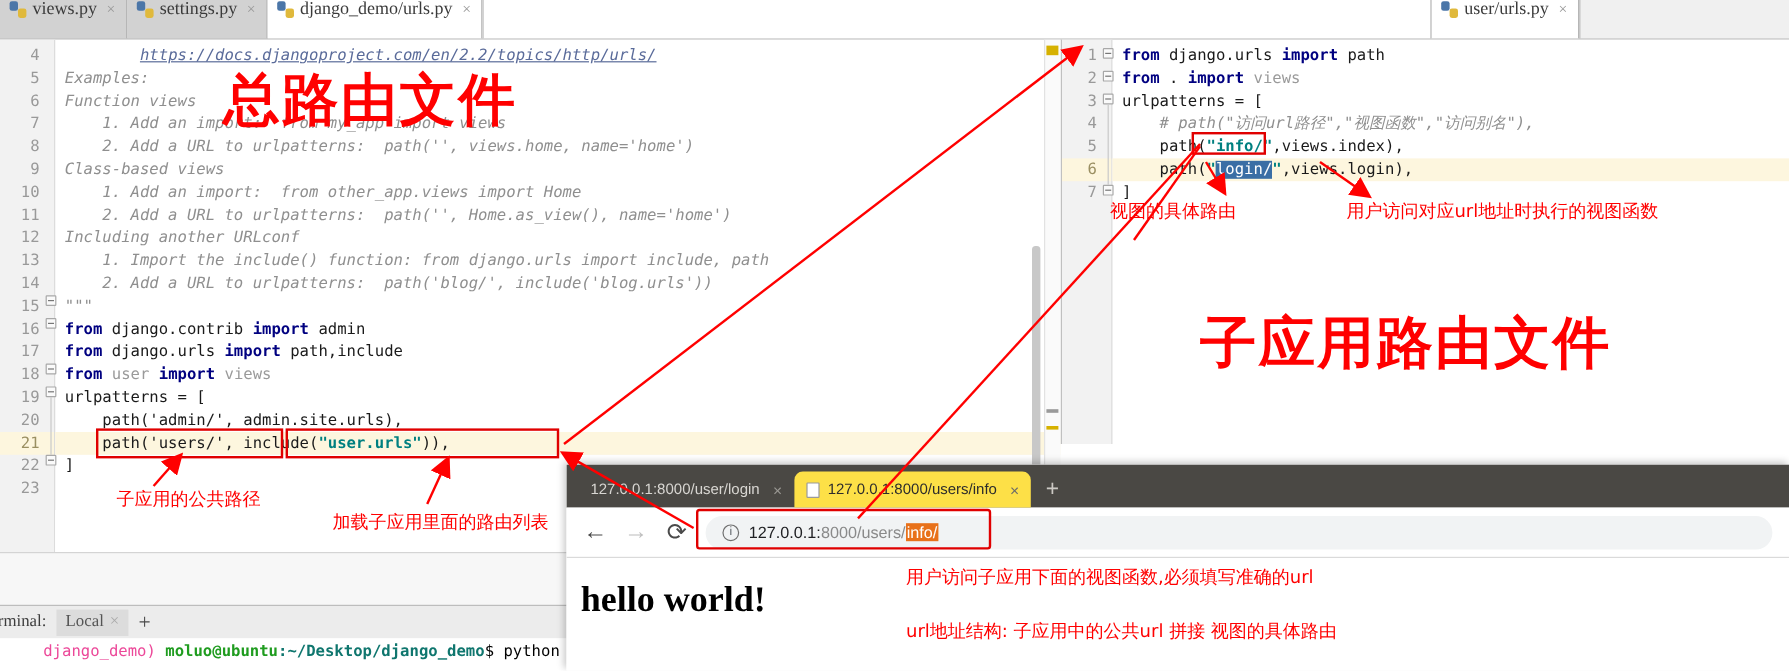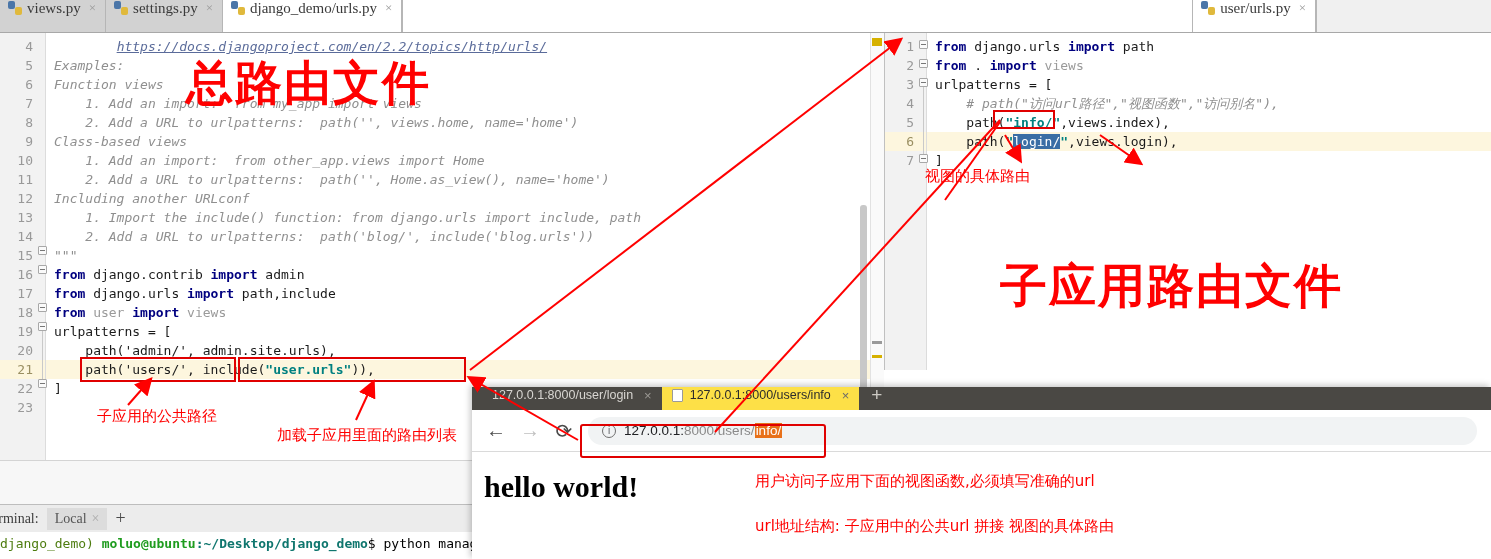--- a/index.html
+++ b/index.html
@@ -112,38 +112,38 @@
     background: #dcdcdc; padding: 3px 8px; display: flex; align-items: flex-end; gap: 5px;
     color: #555;
   }
   .term-plus { color: #4a4a4a; font-size: 18px; }
   .term-body {
     position: absolute; top: 532px; left: 0; width: 480px; height: 27px;
     background: #ffffff;
     font-family: "DejaVu Sans Mono", monospace; font-size: 13px;
     padding: 4px 0 0 0px; white-space: pre;
   }
-  .t-env { color: #4d7c0f; }
+  .t-env { color: #ec4899; padding-left: 36px; }
   .t-user { color: #1f9c1f; font-weight: bold; text-align: center; }
   .t-path { color: #0f766e; font-weight: bold; }
   .t-gap { position:absolute; top:460px; left:0; width:884px; height:44px; background:#f7f7f7; border-top:1px solid #d4d4d4;}
 
   
   .right-blank { position:absolute; top:370px; left:884px; width:607px; height:189px; background:#ffffff; }
   .left-blank  { position:absolute; top:425px; left:46px; width:838px; height:35px; background:#ffffff; }
 
   
   .browser {
     position: absolute; left: 472px; top: 387px; width: 1019px; height: 172px;
     background: #ffffff;
     box-shadow: -2px -2px 6px rgba(0,0,0,0.22);
     overflow: hidden;
   }
   .br-tabstrip {
-    height: 23px; background: #4a4844; display: flex; align-items: flex-end; padding-left: 10px;
+    height: 36px; background: #4a4844; display: flex; align-items: flex-end; padding-left: 10px;
   }
   .br-tab {
     height: 30px; display: flex; align-items: center; gap: 7px;
     padding: 0 10px; border-radius: 7px 7px 0 0;
     font-family: "Liberation Sans", sans-serif; font-size: 12.5px;
     color: #d8d6d2; max-width: 250px; white-space: nowrap; overflow: hidden;
   }
   .br-tab.active { background: #fde047; color: #2c2c2c; }
   .br-tab .x { font-size: 13px; color: #9b9994; margin-left: 4px; }
   .br-tab.active .x { color: #6a6a6a; }
@@ -352,20 +352,21 @@
 
   <div class="anno">
 
     <div class="rtext rbig" style="left:186px; top:52px;">总路由文件</div>
     <div class="rtext rbig" style="left:1000px; top:255px;">子应用路由文件</div>
 
     <div class="rtext rmed" style="left:97px; top:407px;">子应用的公共路径</div>
     <div class="rtext rmed" style="left:277px; top:426px;">加载子应用里面的路由列表</div>
 
     <div class="rtext rmed" style="left:925px; top:167px;">视图的具体路由</div>
+    <div class="rtext rmed" style="left:1122px; top:167px;">用户访问对应url地址时执行的视图函数</div>
 
     <div class="rtext rmed" style="left:755px; top:472px;">用户访问子应用下面的视图函数,必须填写准确的url</div>
     <div class="rtext rmed" style="left:755px; top:517px;">url地址结构:  子应用中的公共url 拼接  视图的具体路由</div>
 
     <div class="rbox" style="left:80px; top:357px; width:156px; height:25px;"></div>
     <div class="rbox" style="left:238px; top:357px; width:228px; height:25px;"></div>
     <div class="rbox" style="left:993px; top:110px; width:62px; height:19px;"></div>
     <div class="rbox" style="left:580px; top:424px; width:246px; height:34px; border-radius:3px;"></div>
 
     <svg class="arrows">

